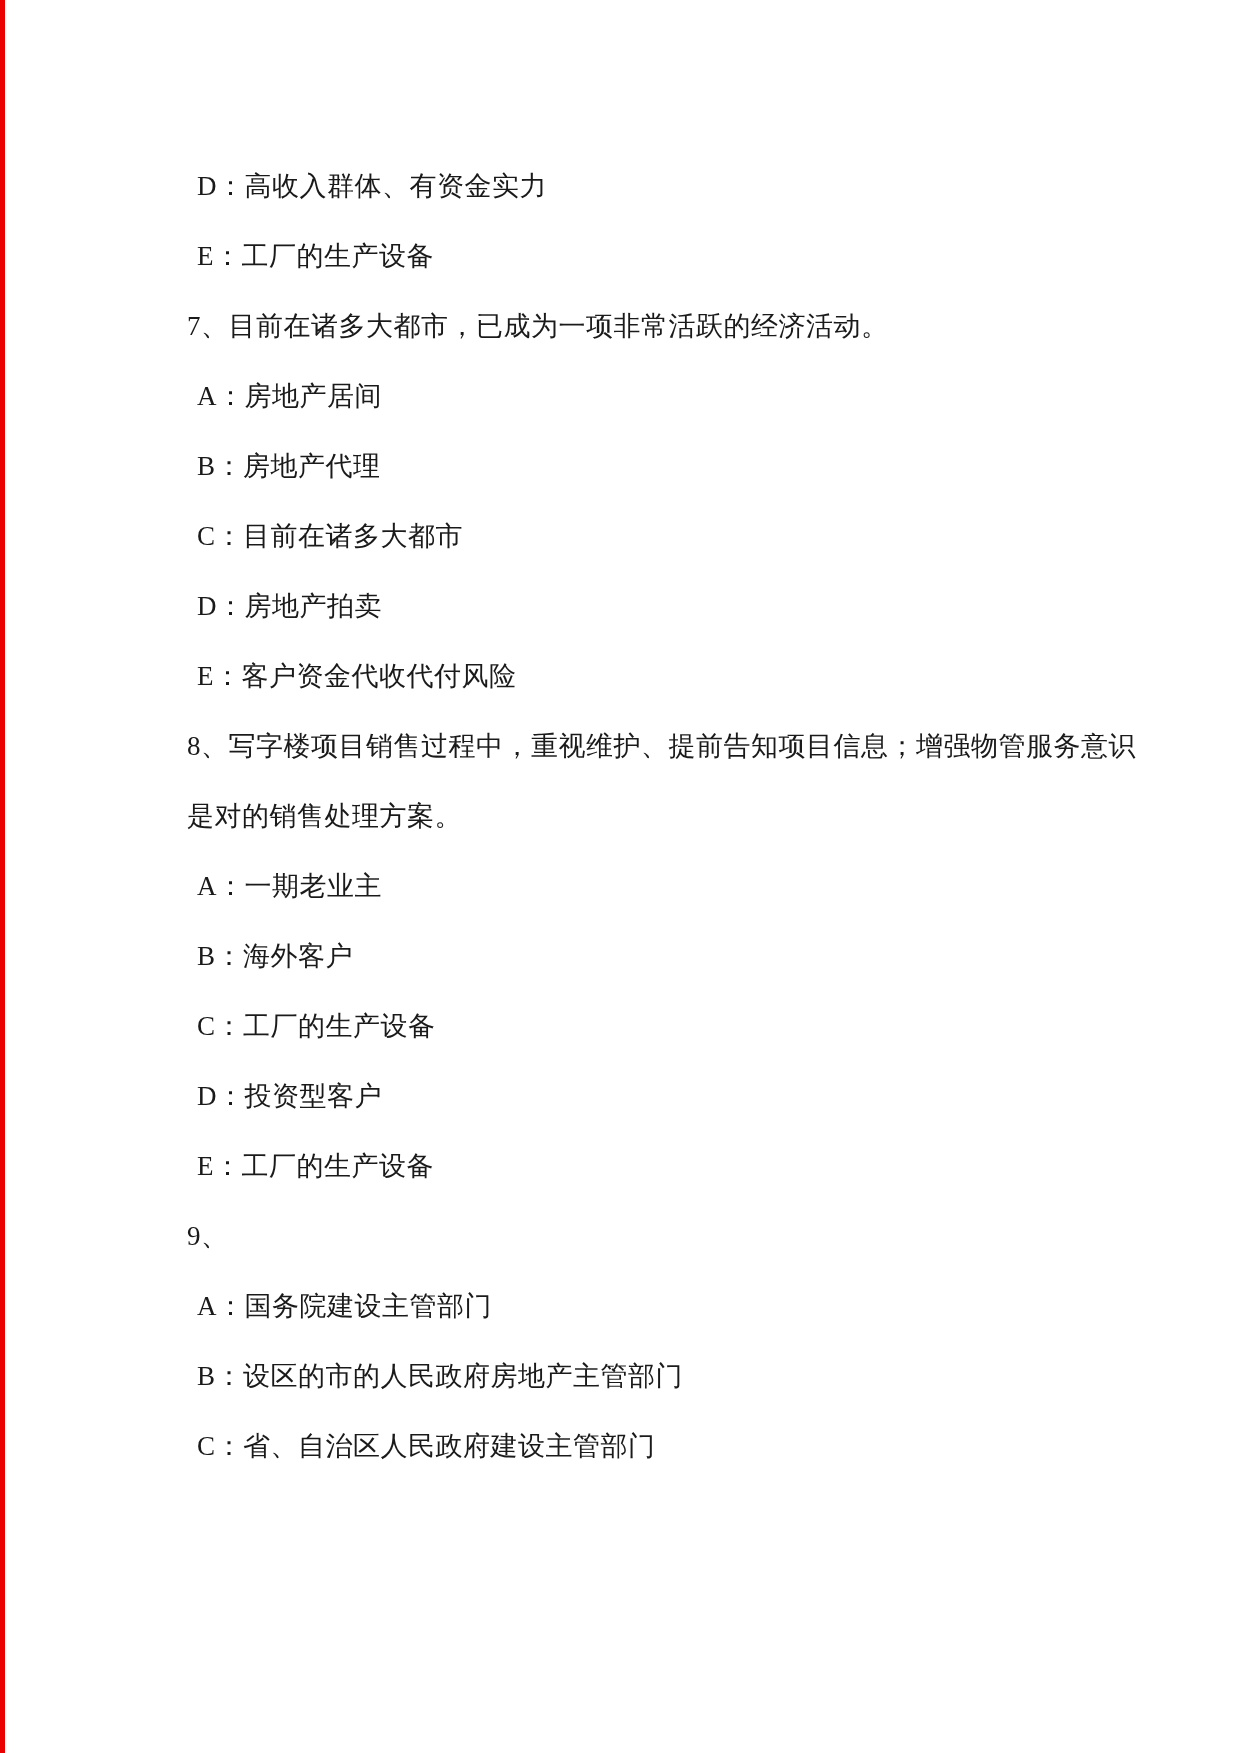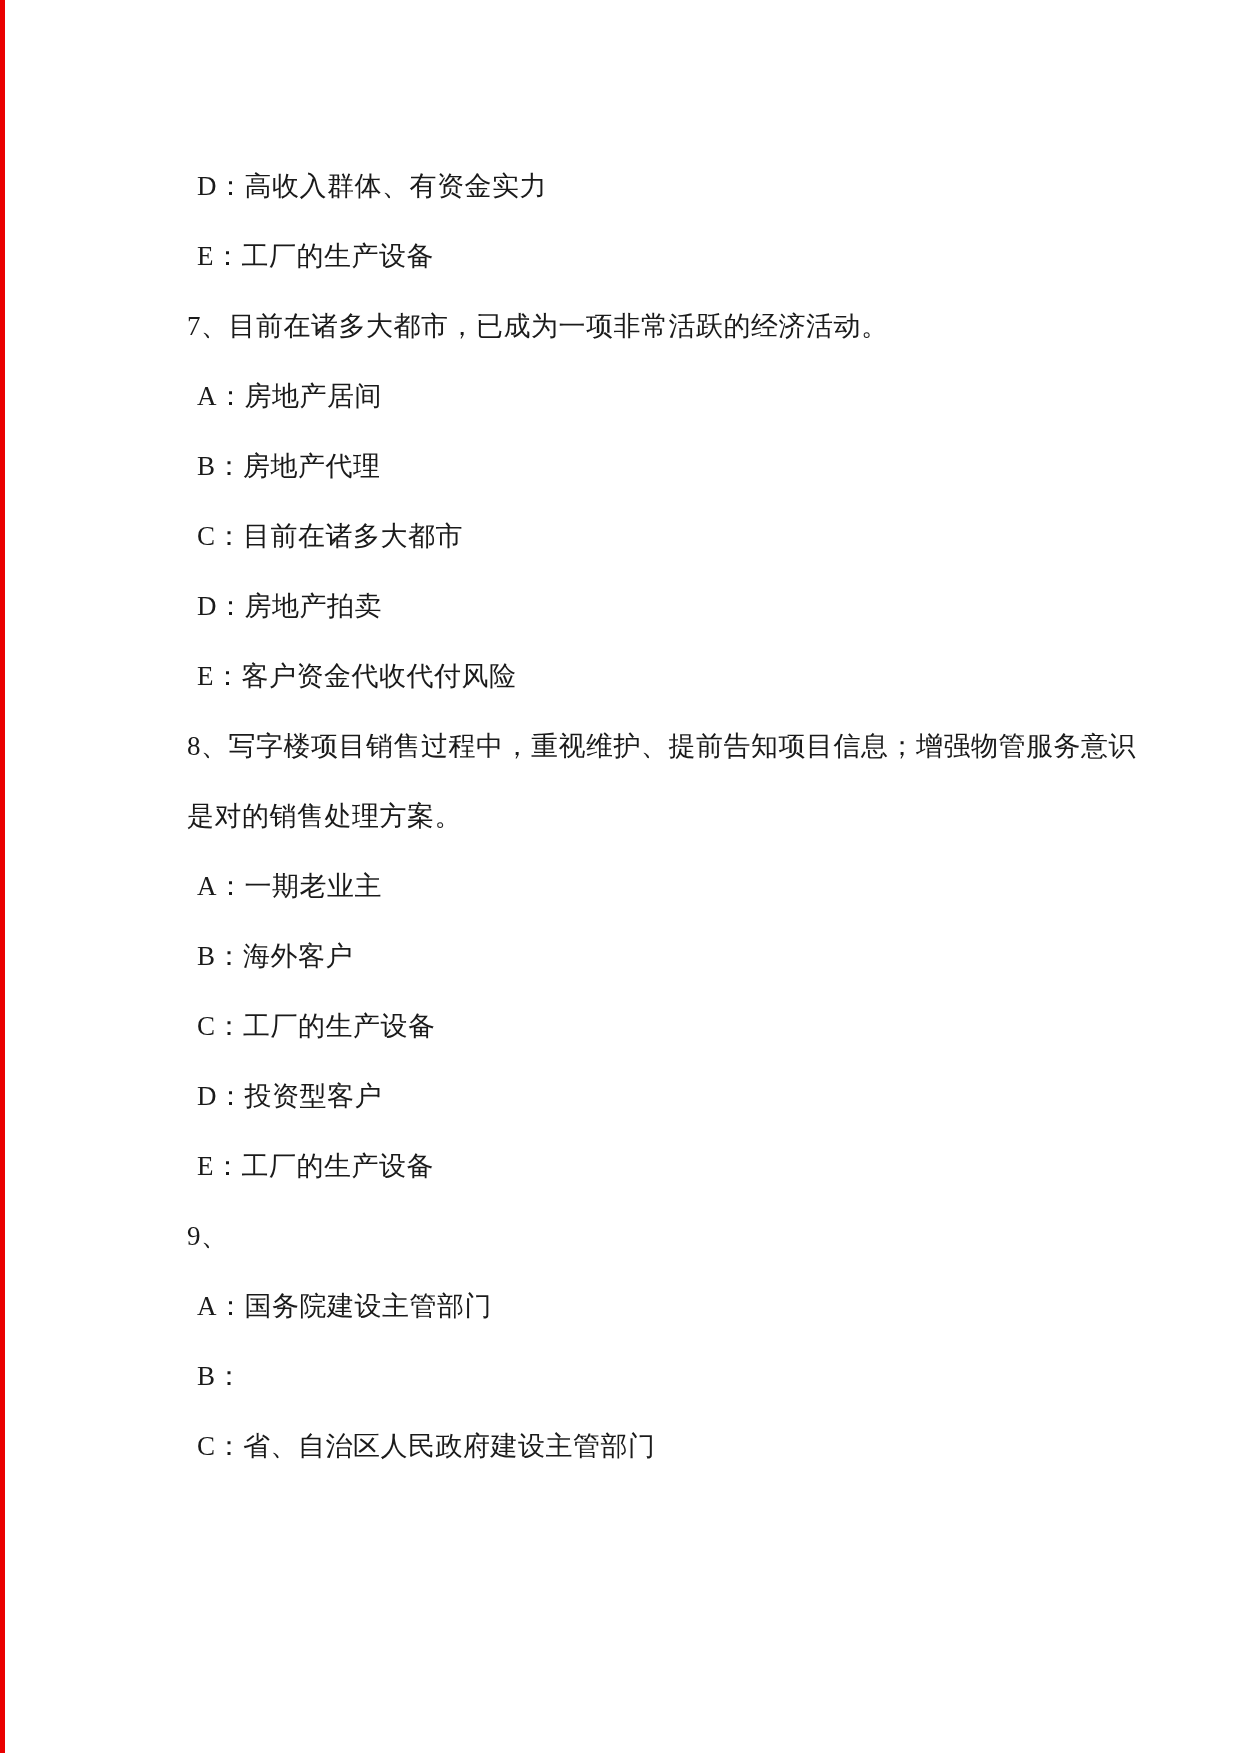--- a/index.html
+++ b/index.html
@@ -61,16 +61,16 @@
       <div class="line option"><span class="prefix">E：</span><span>客户资金代收代付风险</span></div>
       <div class="line question"><span class="prefix">8、</span><span>写字楼项目销售过程中，重视维护、提前告知项目信息；增强物管服务意识</span></div>
       <div class="line continuation"><span>是对的销售处理方案。</span></div>
       <div class="line option"><span class="prefix">A：</span><span>一期老业主</span></div>
       <div class="line option"><span class="prefix">B：</span><span>海外客户</span></div>
       <div class="line option"><span class="prefix">C：</span><span>工厂的生产设备</span></div>
       <div class="line option"><span class="prefix">D：</span><span>投资型客户</span></div>
       <div class="line option"><span class="prefix">E：</span><span>工厂的生产设备</span></div>
       <div class="line question"><span class="prefix">9、</span></div>
       <div class="line option"><span class="prefix">A：</span><span>国务院建设主管部门</span></div>
-      <div class="line option"><span class="prefix">B：</span></div>
+      <div class="line option"><span class="prefix">B：</span><span>设区的市的人民政府房地产主管部门</span></div>
       <div class="line option"><span class="prefix">C：</span><span>省、自治区人民政府建设主管部门</span></div>
     </div>
 </div>
 
 </body></html>

